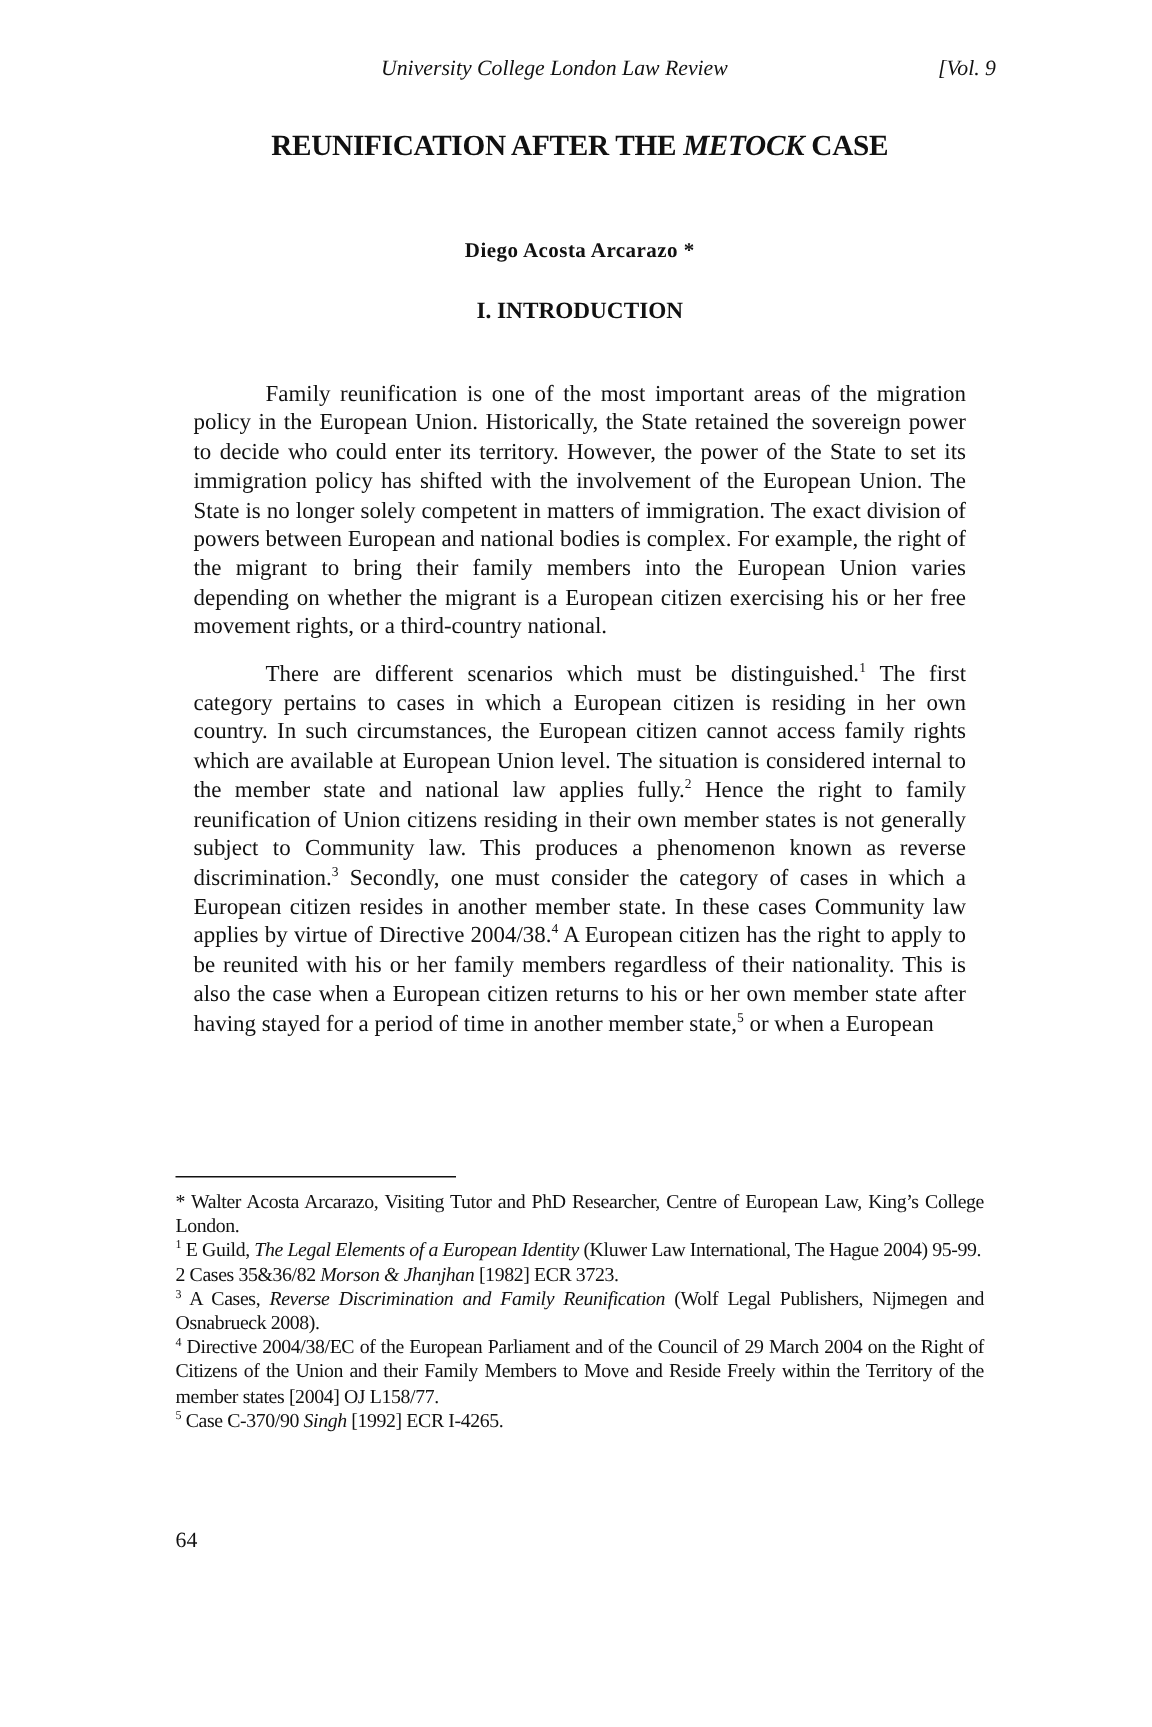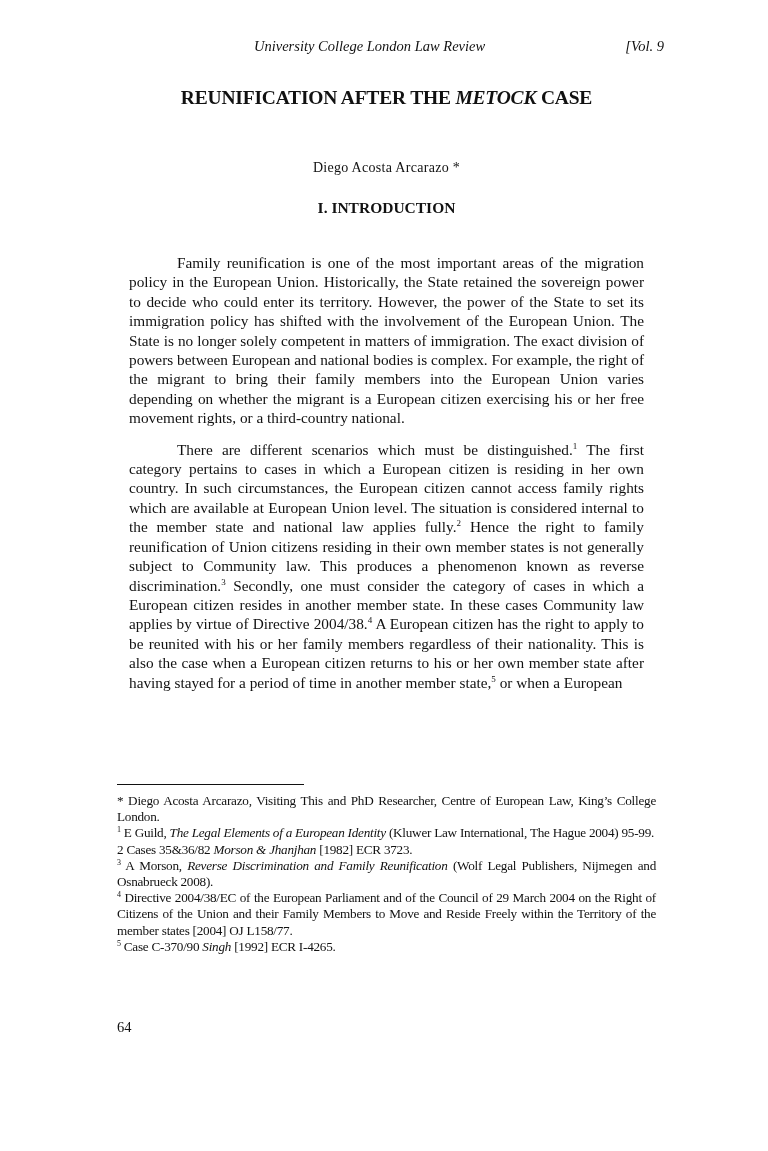--- a/index.html
+++ b/index.html
@@ -3,21 +3,21 @@
   <meta charset="utf-8">
   <style>
     html, body { margin: 0; padding: 0; background: #ffffff; }
     body { width: 768px; height: 1151px; position: relative; overflow: hidden; color: #111111; font-family: "Liberation Serif", "DejaVu Serif", serif; }
     .page { position: absolute; left: 117px; top: 0; width: 539px; }
     .running-head { position: absolute; top: 38px; left: 0; width: 539px; height: 20px; font-style: italic; font-size: 14.5px; }
     .running-head .journal { position: absolute; left: 137px; top: 0; }
     .running-head .vol { position: absolute; right: -8px; top: 0; }
     .title { position: absolute; top: 86px; left: 0; width: 539px; text-align: center; font-weight: bold; font-size: 19.5px; line-height: 23px; letter-spacing: -0.2px; }
     .title em { font-style: italic; }
-    .author { position: absolute; top: 160px; left: 0; width: 539px; text-align: center; font-weight: normal; font-size: 14px; letter-spacing: 0.3px; }
+    .author { position: absolute; top: 160px; left: 0; width: 539px; text-align: center; font-weight: bold; font-size: 14px; letter-spacing: 0.3px; }
     .section { position: absolute; top: 199px; left: 0; width: 539px; text-align: center; font-weight: bold; font-size: 15.5px; }
     .body-text { position: absolute; top: 241px; left: 0; width: 539px; font-size: 15.3px; line-height: 19.4px; text-align: justify; }
     .body-text p { margin: 12px; text-indent: 48px; }
     sup { font-size: 9px; line-height: 0; vertical-align: 6px; }
     .footnote-rule { position: absolute; top: 784px; left: 0; width: 187px; height: 0; border-top: 1.3px solid #111111; }
     .footnotes { position: absolute; top: 793px; left: 0; width: 539px; font-size: 13.2px; line-height: 16.2px; text-align: justify; letter-spacing: -0.25px; }
     .footnotes .fn { margin: 0; }
     .footnotes em { font-style: italic; }
     .fn sup { font-size: 8px; vertical-align: 5px; }
     .page-number { position: absolute; top: 1019px; left: 0; font-size: 14.5px; }
@@ -41,22 +41,22 @@
   <div class="section">I. INTRODUCTION</div>
 
   <div class="body-text">
     <p>Family reunification is one of the most important areas of the migration policy in the European Union. Historically, the State retained the sovereign power to decide who could enter its territory. However, the power of the State to set its immigration policy has shifted with the involvement of the European Union. The State is no longer solely competent in matters of immigration. The exact division of powers between European and national bodies is complex. For example, the right of the migrant to bring their family members into the European Union varies depending on whether the migrant is a European citizen exercising his or her free movement rights, or a third-country national.</p>
     <p><span>There are different scenarios which must be distinguished.</span><sup>1</sup><span> The first category pertains to cases in which a European citizen is residing in her own country. In such circumstances, the European citizen cannot access family rights which are available at European Union level. The situation is considered internal to the member state and national law applies fully.</span><sup>2</sup><span> Hence the right to family reunification of Union citizens residing in their own member states is not generally subject to Community law. This produces a phenomenon known as reverse discrimination.</span><sup>3</sup><span> Secondly, one must consider the category of cases in which a European citizen resides in another member state. In these cases Community law applies by virtue of Directive 2004/38.</span><sup>4</sup><span> A European citizen has the right to apply to be reunited with his or her family members regardless of their nationality. This is also the case when a European citizen returns to his or her own member state after having stayed for a period of time in another member state,</span><sup>5</sup><span> or when a European</span></p>
   </div>
 
   <div class="footnote-rule"></div>
 
   <div class="footnotes">
-    <p class="fn">* Diego Acosta Arcarazo, Visiting This and PhD Researcher, Centre of European Law, King’s College London.</p>
+    <p class="fn">* Walter Acosta Arcarazo, Visiting Tutor and PhD Researcher, Centre of European Law, King’s College London.</p>
     <p class="fn"><sup>1</sup><span> E Guild, </span><em>The Legal Elements of a European Identity</em><span> (Kluwer Law International, The Hague 2004) 95-99.</span></p>
     <p class="fn"><span>2 Cases 35&amp;36/82 </span><em>Morson &amp; Jhanjhan</em><span> [1982] ECR 3723.</span></p>
-    <p class="fn"><sup>3</sup><span> A Morson, </span><em>Reverse Discrimination and Family Reunification</em><span> (Wolf Legal Publishers, Nijmegen and Osnabrueck 2008).</span></p>
+    <p class="fn"><sup>3</sup><span> A Cases, </span><em>Reverse Discrimination and Family Reunification</em><span> (Wolf Legal Publishers, Nijmegen and Osnabrueck 2008).</span></p>
     <p class="fn"><sup>4</sup><span> Directive 2004/38/EC of the European Parliament and of the Council of 29 March 2004 on the Right of Citizens of the Union and their Family Members to Move and Reside Freely within the Territory of the member states [2004] OJ L158/77.</span></p>
     <p class="fn"><sup>5</sup><span> Case C-370/90 </span><em>Singh</em><span> [1992] ECR I-4265.</span></p>
   </div>
 
   <div class="page-number">64</div>
 </div>
 
 </body></html>

